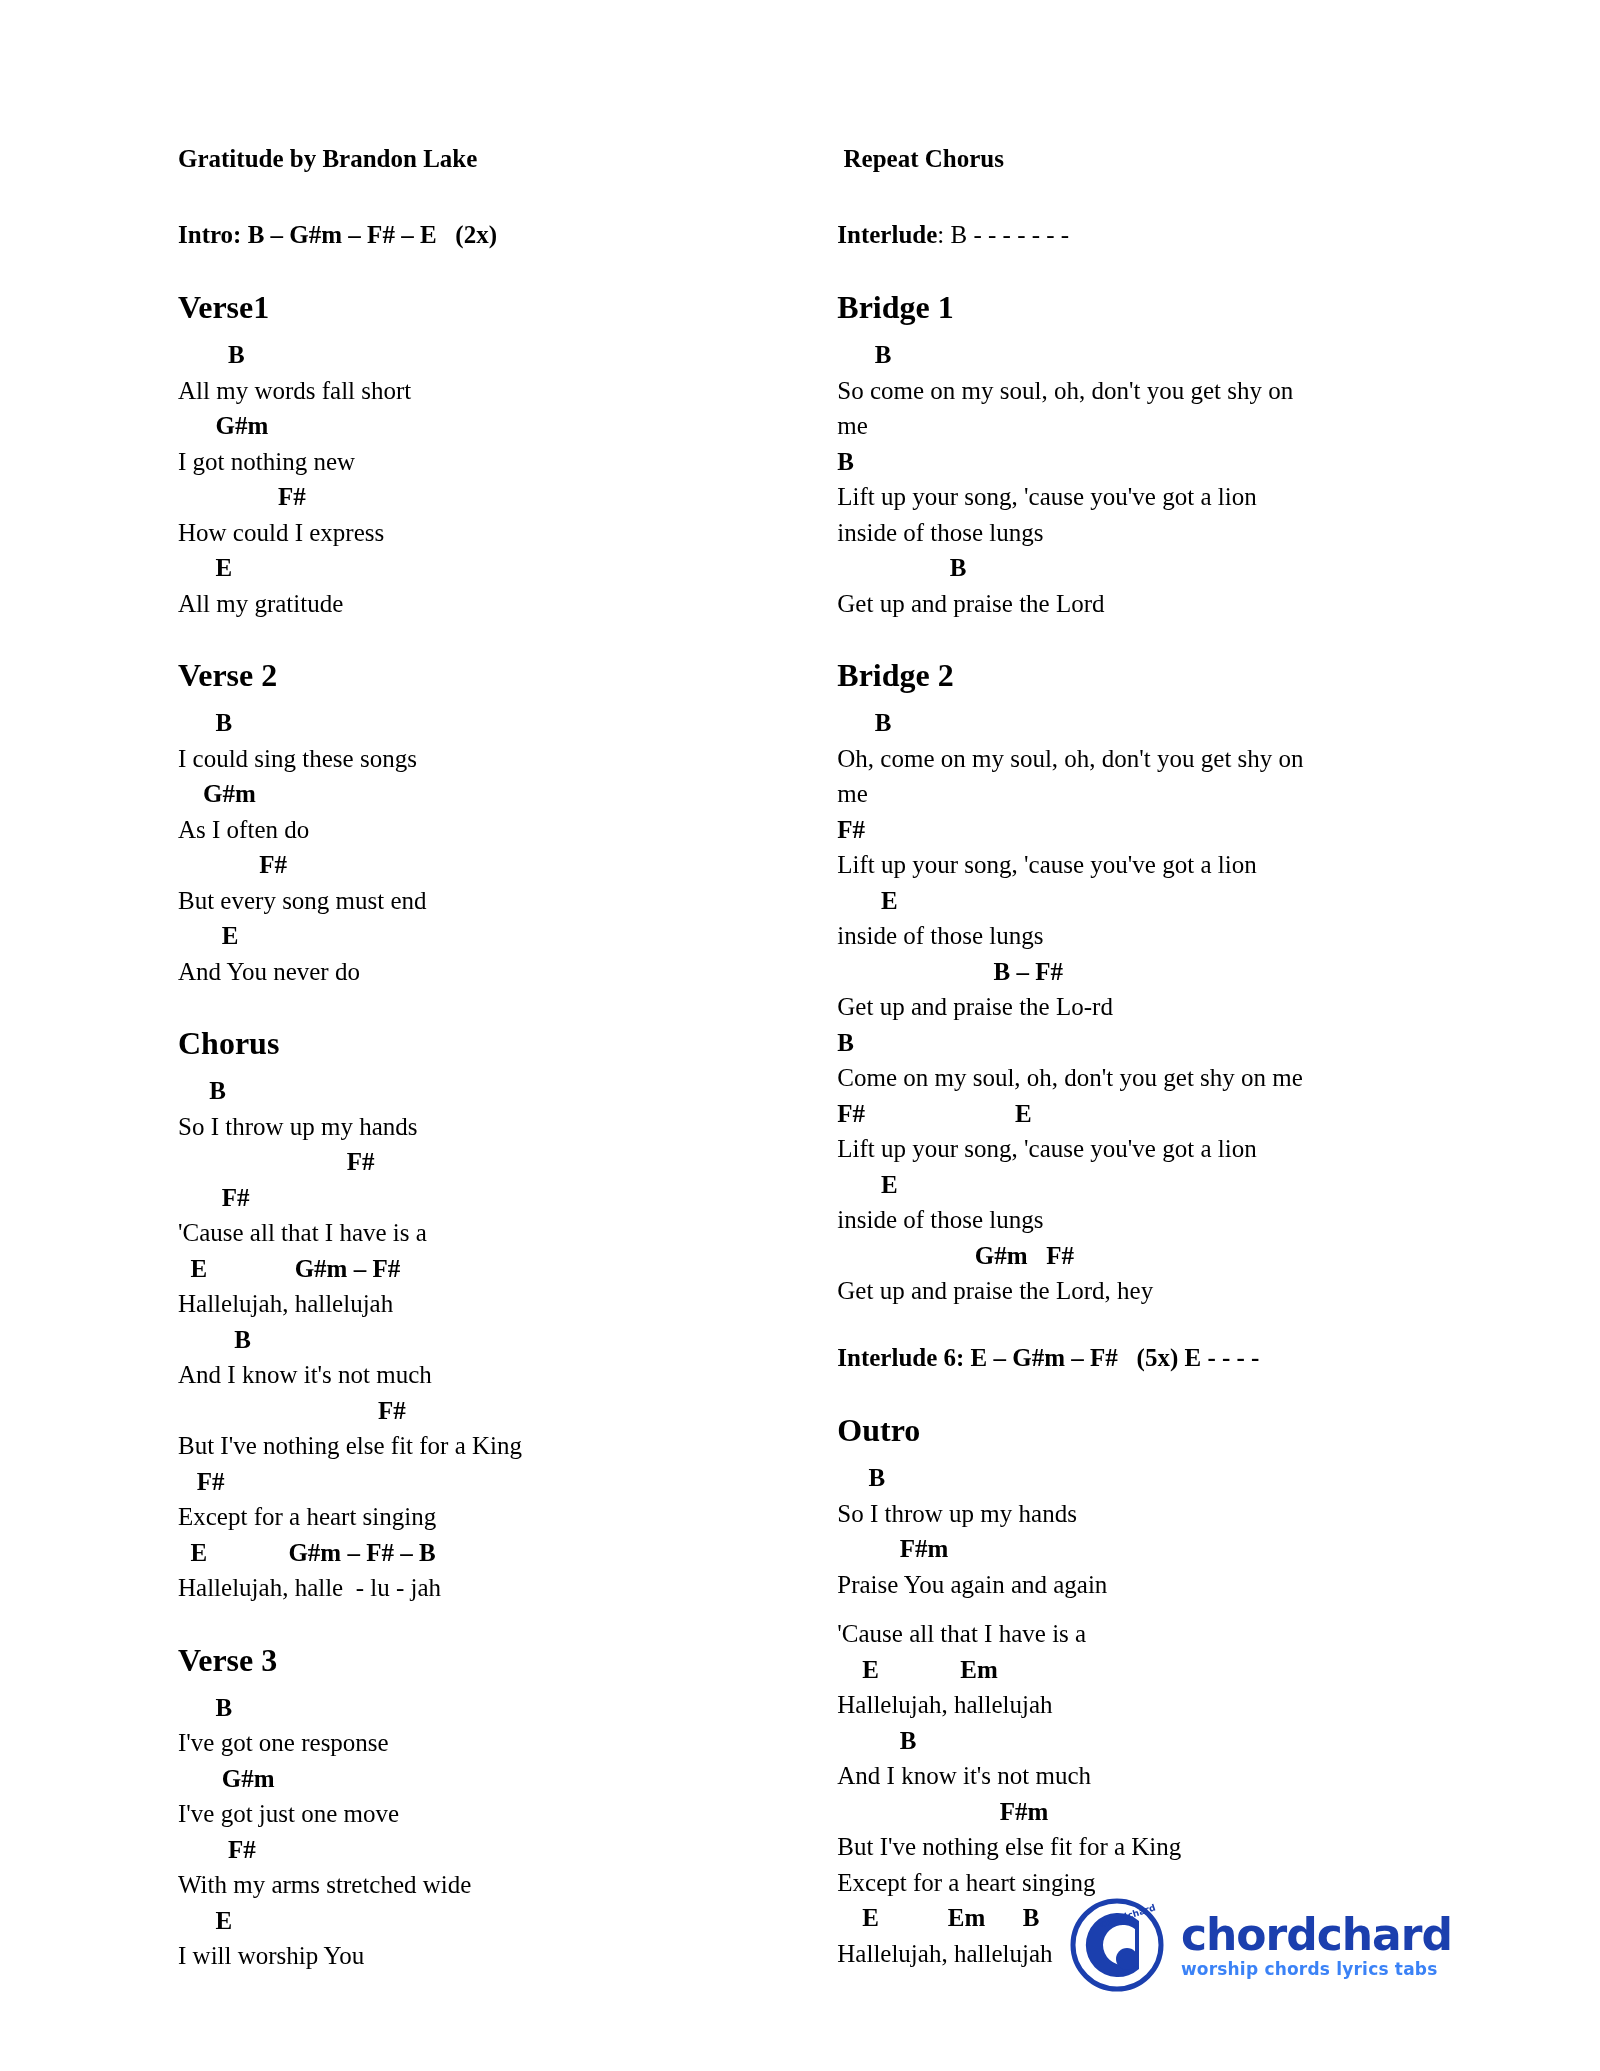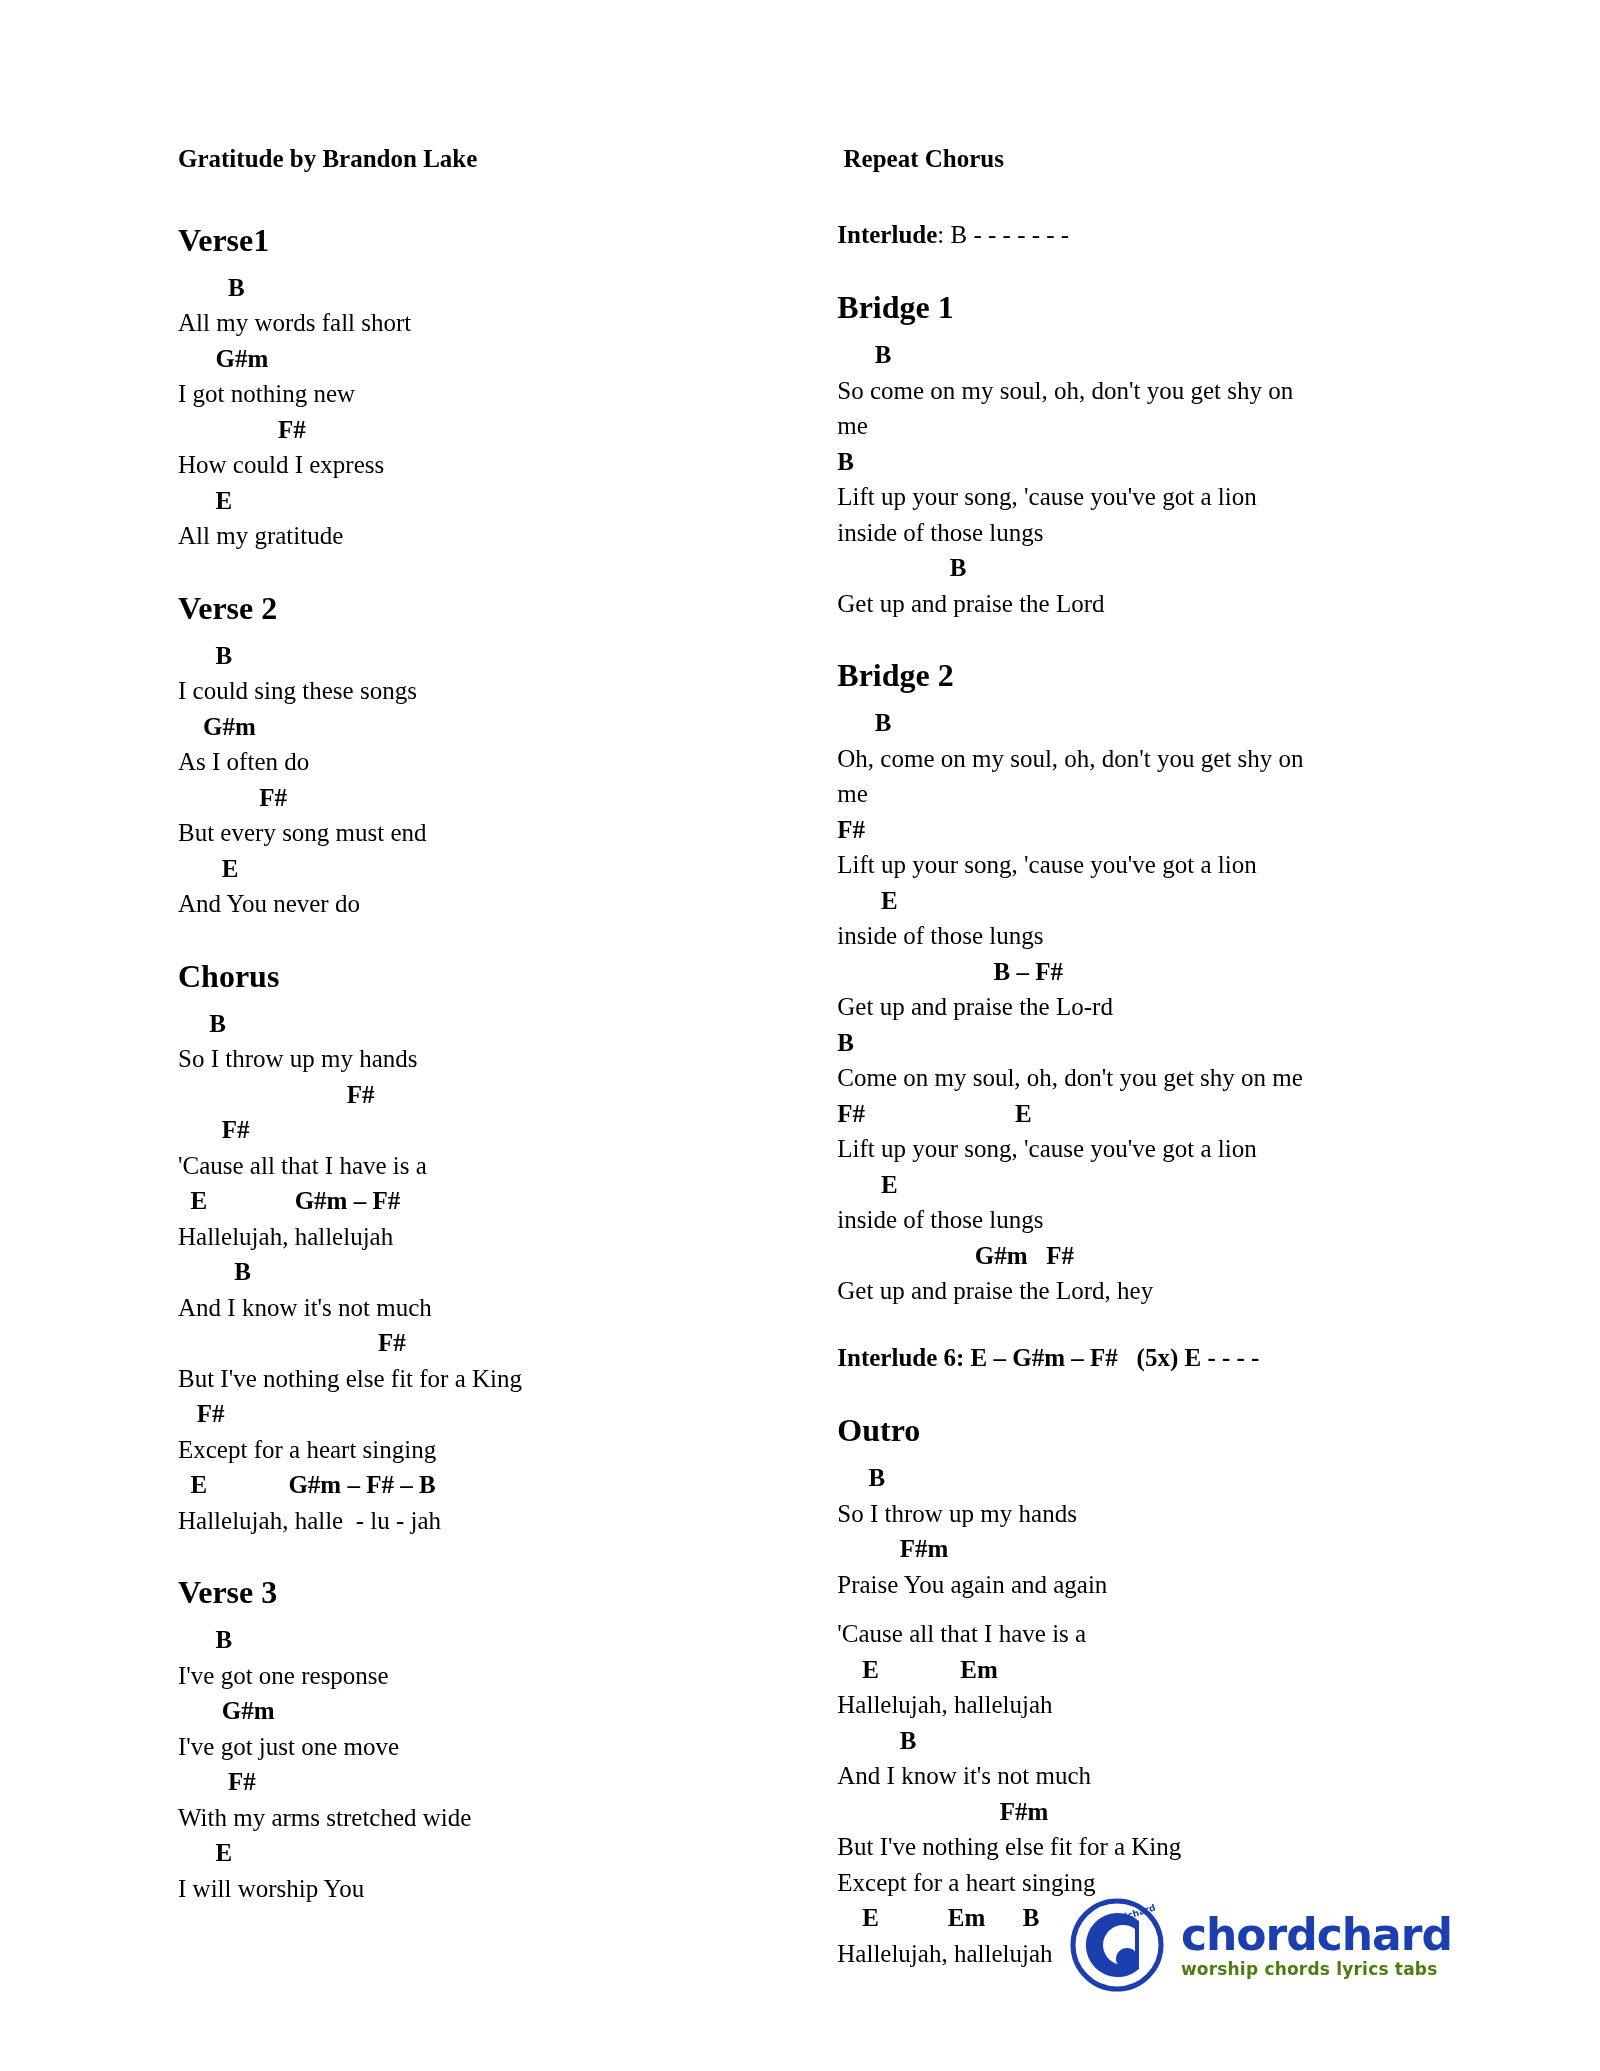--- a/index.html
+++ b/index.html
@@ -98,21 +98,21 @@
     font-family: "DejaVu Sans", sans-serif;
     font-weight: bold;
     font-size: 44px;
     color: #1b3fae;
     letter-spacing: -1px;
   }
   .logo-sub {
     font-family: "DejaVu Sans", sans-serif;
     font-size: 17px;
     font-weight: bold;
-    color: #4d7c0f;
+    color: #3b82f6;
     letter-spacing: 0.2px;
     margin-top: 4px;
   }
   .tiny-mark-text {
     position: absolute;
     top: 14px;
     left: 30px;
     font-family: "DejaVu Sans", sans-serif;
     font-size: 9px;
     color: #1b3fae;
@@ -123,20 +123,23 @@
 </head>
 <body>
 
 <div class="page">
 
   <div class="columns">
 
     <div class="col">
       <div class="title">Gratitude by Brandon Lake</div>
 
+      <div class="block">
+        <div class="heading-inline"><b>Intro: B – G#m – F# – E   (2x)</b><span></span></div>
+      </div>
 
       <div class="block">
         <div class="heading">Verse1</div>
         <div class="chord">        B</div>
         <div class="lyric">All my words fall short</div>
         <div class="chord">      G#m</div>
         <div class="lyric">I got nothing new</div>
         <div class="chord">                F#</div>
         <div class="lyric">How could I express</div>
         <div class="chord">      E</div>

